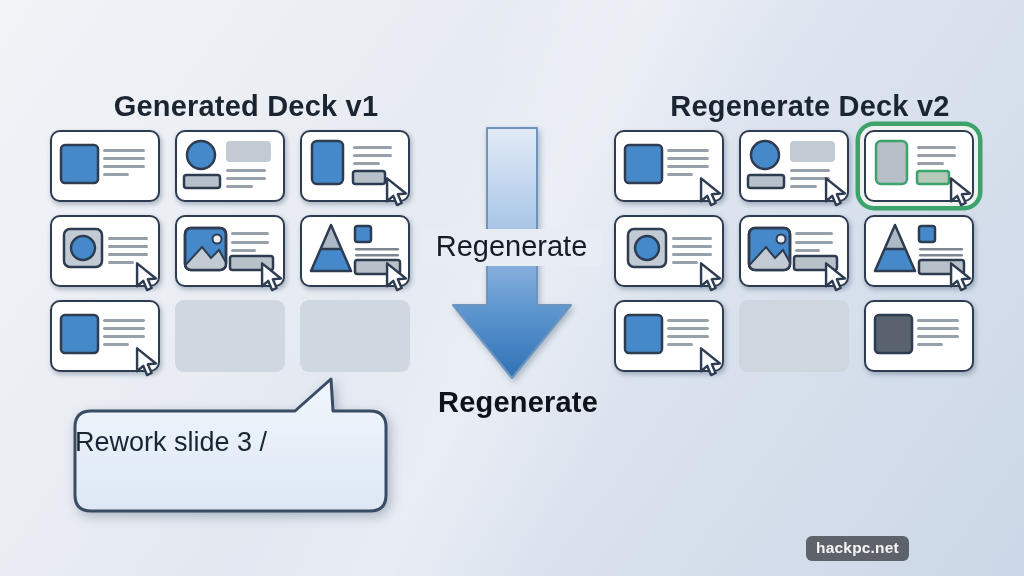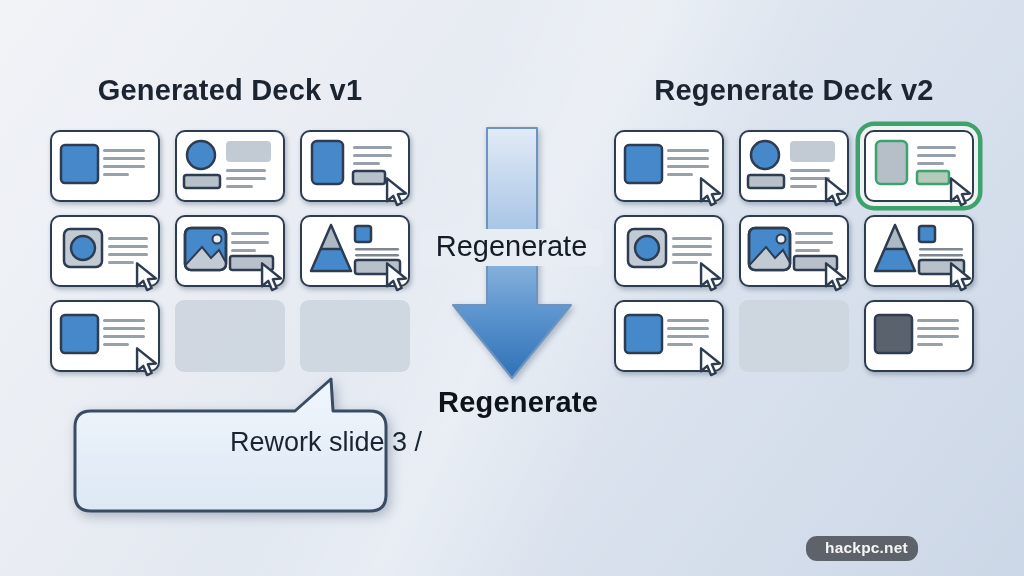--- a/index.html
+++ b/index.html
@@ -7,21 +7,21 @@
     width:1024px;height:576px;position:relative;overflow:hidden;
     font-family:"Liberation Sans",sans-serif;
     background:linear-gradient(126deg,#f1f3f7 0%,#e9edf3 30%,#dbe3ee 62%,#ccd7e7 100%);
   }
   body::after{
     content:"";position:absolute;inset:0;pointer-events:none;z-index:0;
     background:linear-gradient(115deg,rgba(255,255,255,0) 38%,rgba(255,255,255,.32) 50%,rgba(255,255,255,0) 63%);
   }
   .deck-title{
     position:absolute;z-index:3;font-size:29px;font-weight:600;color:#1b2431;
-    text-align:center;letter-spacing:.2px;margin:0;
+    text-align:center;letter-spacing:.2px;margin:16px;
   }
   #title-v1{left:38px;top:74px;width:384px;}
   #title-v2{left:602px;top:74px;width:384px;}
   .deck-grid{
     position:absolute;z-index:2;display:grid;
     grid-template-columns:repeat(3,110px);grid-auto-rows:72px;
     column-gap:15px;row-gap:13px;
   }
   #grid-v1{left:50px;top:130px;}
   #grid-v2{left:614px;top:130px;}
@@ -43,25 +43,25 @@
     position:absolute;z-index:3;left:420px;top:229px;width:183px;
     font-size:29px;font-weight:400;color:#151c26;text-align:center;
     background:#e8edf4;border-radius:6px;padding:1px 0 3px 0;
   }
   #action-label{
     position:absolute;z-index:3;left:418px;top:386px;width:200px;
     font-size:29px;font-weight:700;color:#0e1319;text-align:center;letter-spacing:.2px;
   }
   #callout-text{
     position:absolute;z-index:3;left:75px;top:425px;width:311px;
-    font-size:27px;line-height:34px;font-weight:500;color:#1a2433;text-align:right;padding-left:36px;
+    font-size:27px;line-height:34px;font-weight:500;color:#1a2433;text-align:left;
   }
   #watermark{
     position:absolute;z-index:5;left:806px;top:536px;
-    background:rgba(84,88,94,.92);border-radius:11px;padding:3px 10px 4px 19px;
+    background:rgba(84,88,94,.92);border-radius:6px;padding:3px 10px 4px 10px;
     font-size:15.5px;font-weight:700;color:#f5f5f5;letter-spacing:.2px;
   }
 </style>
 </head>
 <body>
 
 <svg id="graphics" viewBox="0 0 1024 576">
   <defs>
     <linearGradient id="arrowGrad" x1="0" y1="128" x2="0" y2="378" gradientUnits="userSpaceOnUse">
       <stop id="ag0" offset="0" stop-color="#e2ebf6"></stop>

